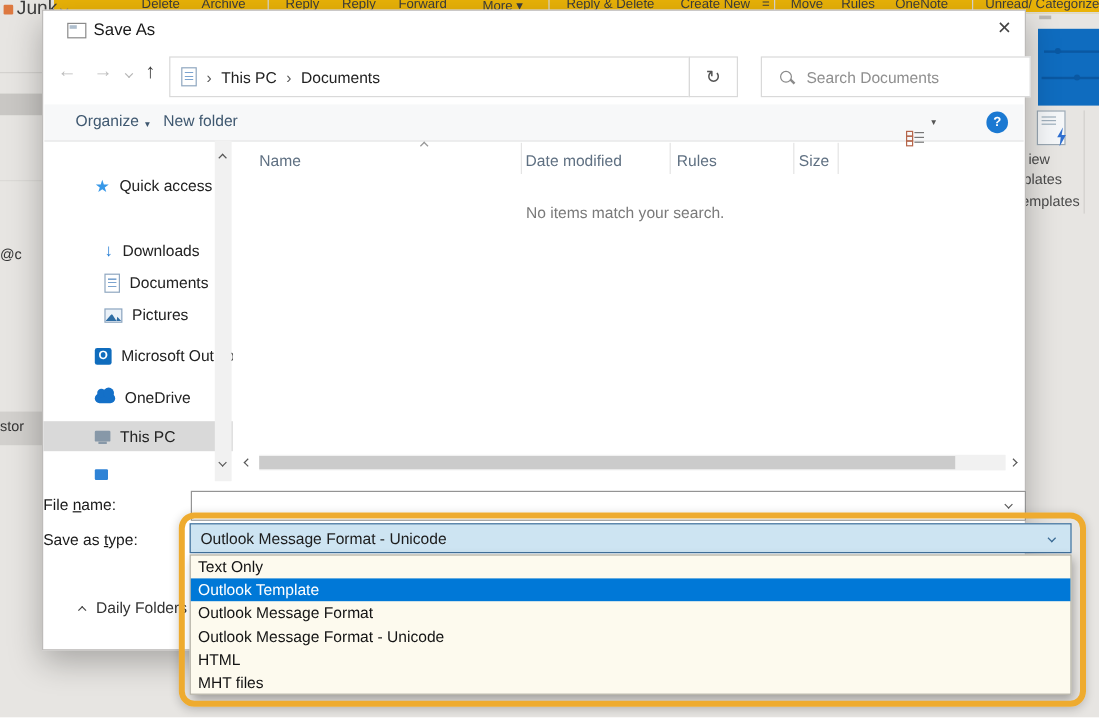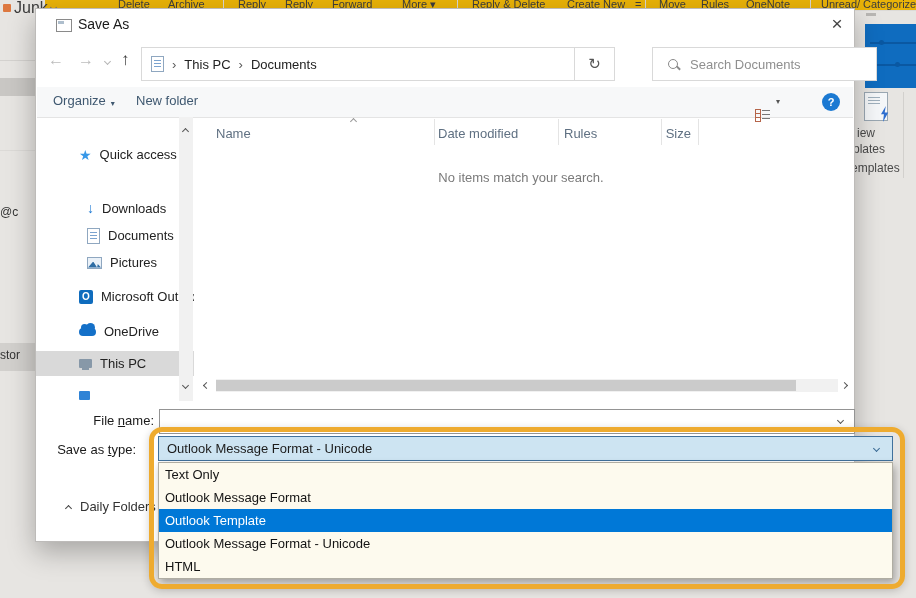--- a/index.html
+++ b/index.html
@@ -21,21 +21,21 @@
   .boxfield{background:#fff;border:1px solid #d9d9d9;display:flex;align-items:center;}
   .toolbar{left:1px;top:78px;width:816px;height:30px;background:#f7f8f9;border-bottom:1px solid #e4e4e4;}
   .tb-label{color:#3f5870;font-size:13px;}
   .side-row{position:absolute;left:0;width:141px;height:25px;display:flex;align-items:center;gap:8px;}
   .side-row .lbl{white-space:nowrap;}
   .colhead{color:#5f7082;font-size:13px;}
   .cdiv{width:1px;background:#e4e4e4;}
   .sb-track{background:#f1f1f1;}
   .sb-thumb{background:#cbcbcb;}
   
-  .field-label{color:#1a1a1a;text-align:right;}
+  .field-label{color:#1a1a1a;text-align:left;}
   .fn-input{border:1px solid #949494;background:#fff;display:flex;align-items:center;}
   
   .combobox{left:158px;top:436px;width:735px;height:25px;background:var(--combobox_bg,#cde4f2);
     border:1px solid #41719c;display:flex;align-items:center;z-index:20;box-sizing:border-box;}
   .droplist{left:158px;top:462px;width:735px;height:117px;background:var(--dropdown_bg,#fdfaee);
     border:1px solid #b0ada2;box-sizing:border-box;display:flex;flex-direction:column;
     box-shadow:2px 4px 8px rgba(0,0,0,.30);z-index:20;}
   .opt{flex:1;display:flex;align-items:center;padding-left:6px;color:#141414;}
   .opt.selected{background:var(--selection_blue,#0078d7);color:#fff;}
   .ring{left:149px;top:427px;width:756px;height:162px;border:5px solid var(--accent_orange,#eeab2f);
@@ -153,30 +153,30 @@
         </span>
       <span style="margin-left:8px;color:#5a5a5a">›</span>
       <span style="margin-left:8px;color:#222">This PC</span>
       <span style="margin-left:8px;color:#5a5a5a">›</span>
       <span style="margin-left:8px;color:#222">Documents</span>
       <i class="chev s down" style="color:#777;position:absolute;left:516px;top:13px"></i>
     </div>
     <div class="a boxfield" style="left:538px;top:38px;width:39px;height:32px;justify-content:center">
       <span style="font-size:15px;color:#555">↻</span>
     </div>
-    <div class="a boxfield" style="left:616px;top:38px;width:223px;height:32px">
+    <div class="a boxfield" style="left:598px;top:38px;width:223px;height:32px">
       <span class="magicon" style="margin-left:15px">
           <i></i>
         </span>
       <span style="margin-left:12px;color:#8f8f8f">Search Documents</span>
     </div>
 
     
     <div class="a toolbar"></div>
-    <div class="a" style="left:17px;top:84px;display:flex;align-items:flex-end;gap:5px">
+    <div class="a" style="left:27px;top:84px;display:flex;align-items:flex-end;gap:5px">
       <span class="tb-label">Organize</span>
       <span style="font-size:8px;color:#3f5870">▾</span>
     </div>
     <div class="a tb-label" style="left:100px;top:84px">New folder</div>
     <span class="a viewicon" style="left:719px;top:87px">
       <b style="top:0"></b><b style="top:4px"></b><b style="top:8px"></b>
       <i style="top:1px"></i><i style="top:5px"></i><i style="top:9px"></i>
     </span>
     <span class="a" style="left:740px;top:88px;font-size:8px;color:#555">▾</span>
     <div class="a helpicon" style="left:786px;top:84px">?</div>
@@ -270,21 +270,22 @@
       <span style="color:#333">Daily Folders</span>
     </div>
   </div>
 
   <div class="a combobox">
     <span style="margin-left:8px;color:#1c1c1c">Outlook Message Format - Unicode</span>
     <i class="chev s down" style="color:#3a6a94;position:absolute;right:13px;top:9px"></i>
   </div>
   <div class="a droplist">
     <div class="opt">Text Only</div>
+    <div class="opt selected">Outlook Template</div>
     <div class="opt">Outlook Message Format</div>
-    <div class="opt selected">Outlook Template</div>
     <div class="opt">Outlook Message Format - Unicode</div>
     <div class="opt">HTML</div>
+    <div class="opt">MHT files</div>
   </div>
 
   <div class="a ring"></div>
 
 </div>
 
 </body></html>

